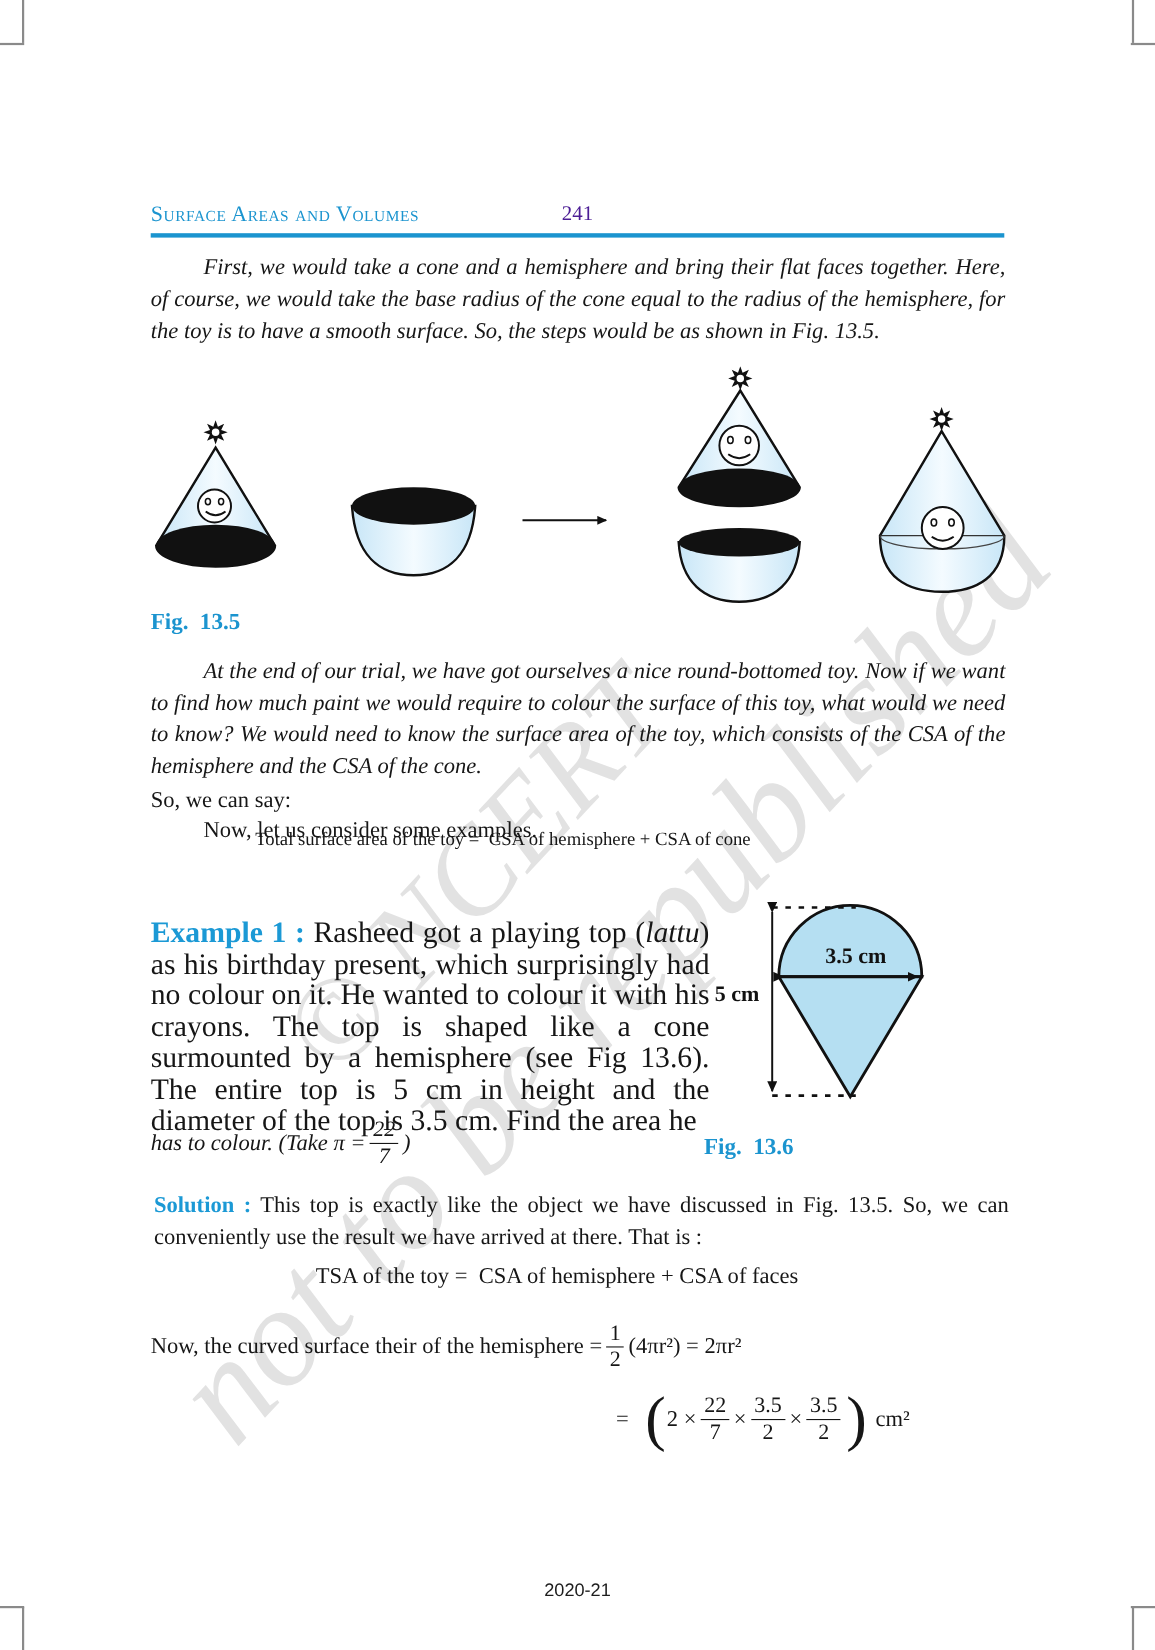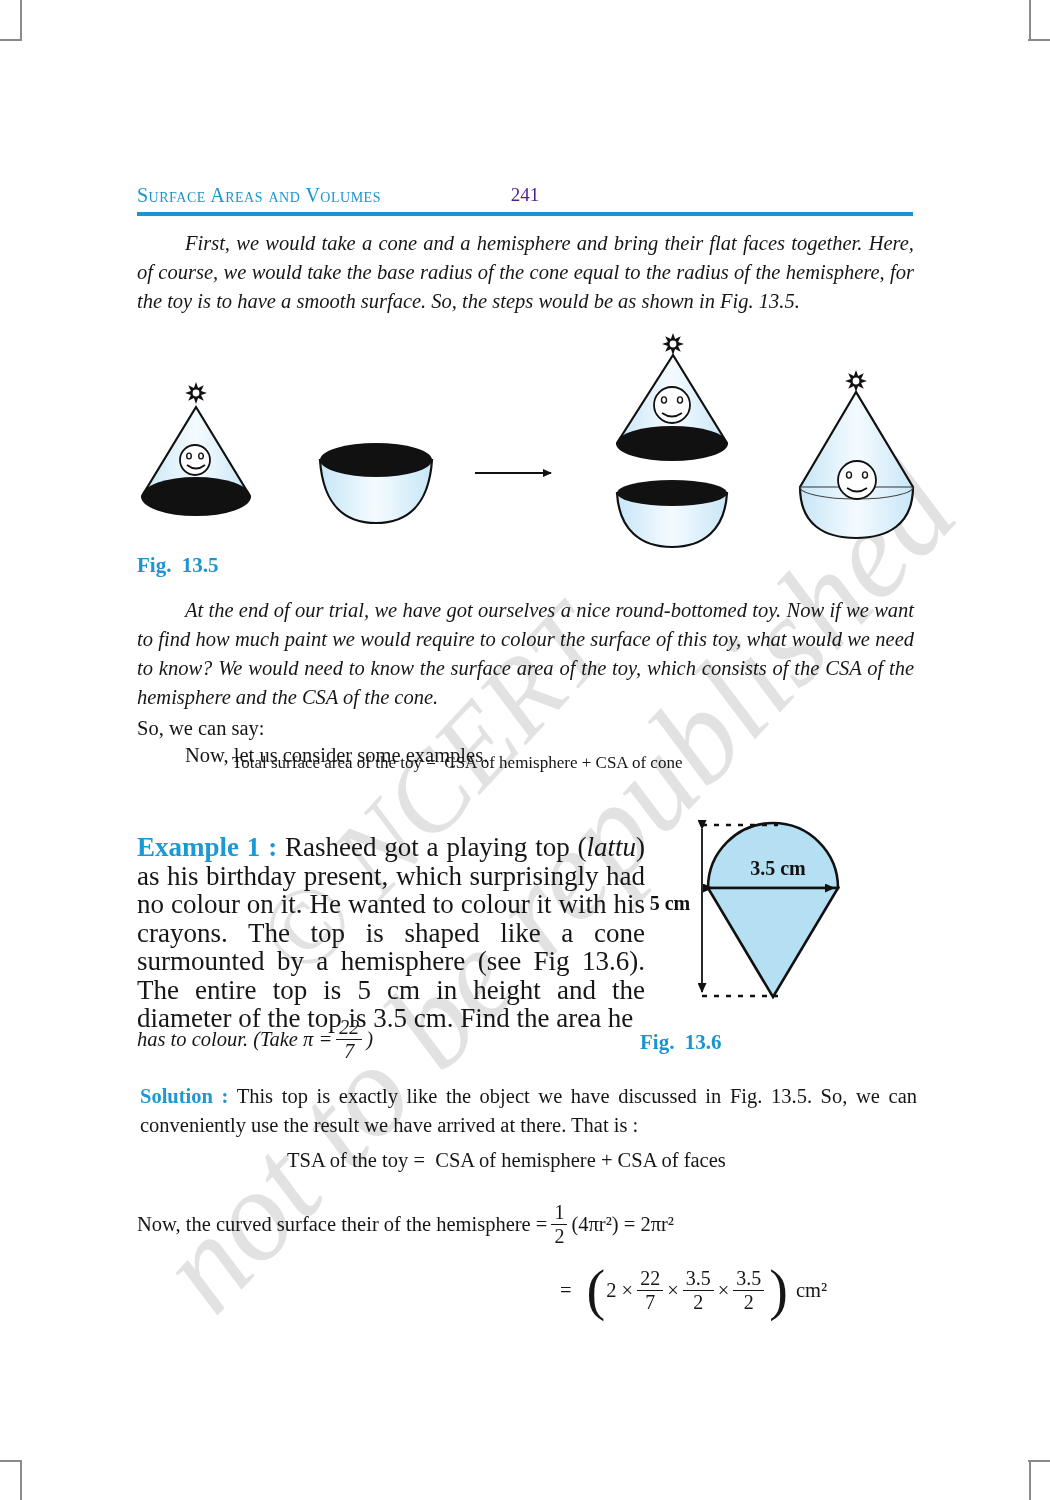--- a/index.html
+++ b/index.html
@@ -207,14 +207,15 @@
     </span>
     <span>×</span>
     <span class="frac">
       <span class="num">3.5</span>
       <span class="den">2</span>
     </span>
     <span class="bigp">)</span>
     <span class="unit">cm²</span>
   </div>
 
+  <div class="layer footer">2020-21</div>
 
 </div>
 
 </body></html>

